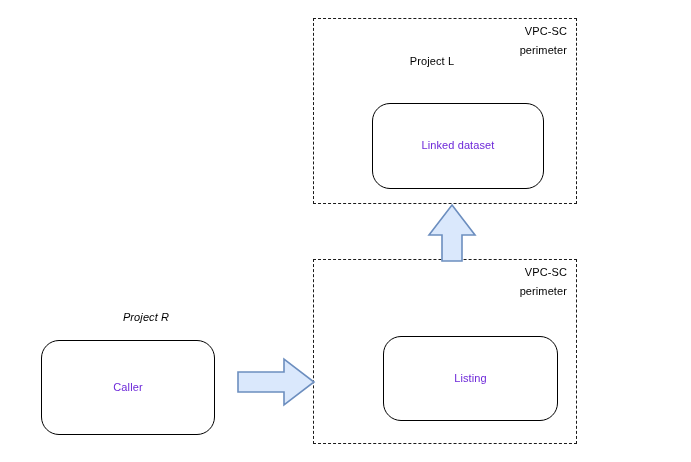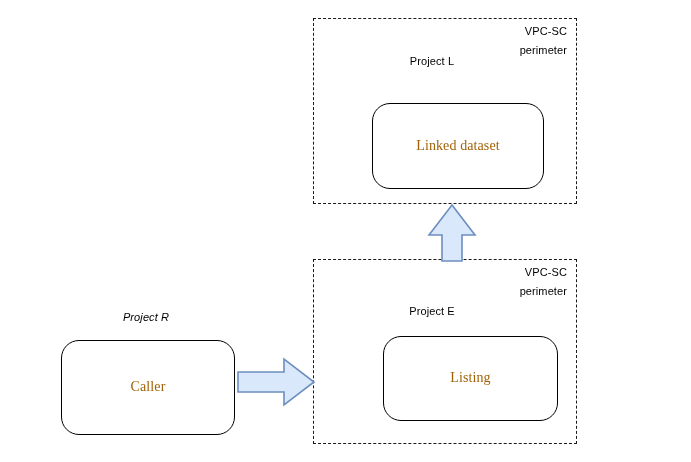--- a/index.html
+++ b/index.html
@@ -34,30 +34,29 @@
     position: absolute;
     box-sizing: border-box;
     border: 1.7px solid #000000;
     border-radius: 18px;
     background: #ffffff;
     display: flex;
     align-items: center;
     justify-content: center;
   }
   .node-label {
-    font-size: 14px;
+    font-size: 11px;
     line-height: 1.2;
-    color: #a16207;
+    color: #6d28d9;
     letter-spacing: 0.1px;
     white-space: nowrap;
-    font-family: Liberation Serif, serif;
   }
   #node-linked-dataset { left: 372px; top: 103px; width: 172px; height: 86px; }
   #node-listing        { left: 383px; top: 336px; width: 175px; height: 85px; }
-  #node-caller         { left: 61px;  top: 340px; width: 174px; height: 95px; }
+  #node-caller         { left: 41px;  top: 340px; width: 174px; height: 95px; }
 
   
   .label {
     position: absolute;
     font-size: 11px;
     line-height: 19px;
     color: #000000;
     white-space: pre;
     letter-spacing: 0.1px;
   }
@@ -96,21 +95,20 @@
   <div class="label center" id="project-l-label">Project L</div>
 
   <div class="node" id="node-linked-dataset">
     <span class="node-label">Linked dataset</span>
   </div>
 
   <div class="perimeter" id="perimeter-e"></div>
 
   <div class="label right" id="vpcsc-label-e"><span>VPC-SC</span><br><span>perimeter</span></div>
 
-  <div class="label center" id="project-e-label">Project E</div>
 
   <div class="node" id="node-listing">
     <span class="node-label">Listing</span>
   </div>
 
   <div class="label center" id="project-r-label">Project R</div>
 
   <div class="node" id="node-caller">
     <span class="node-label">Caller</span>
   </div>

